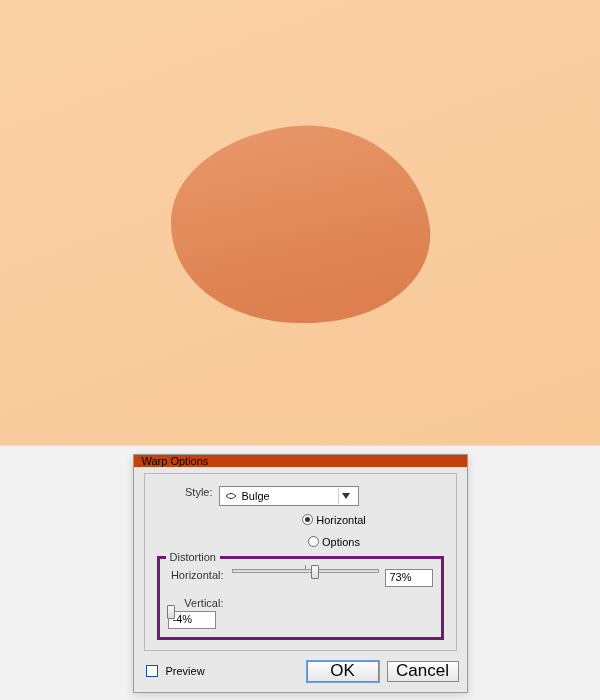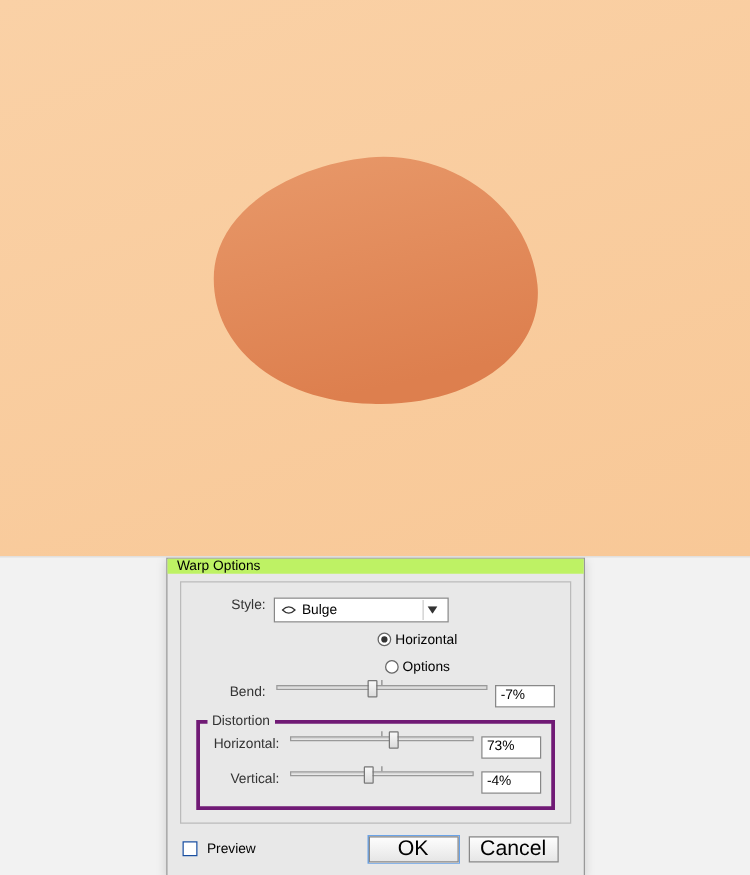--- a/index.html
+++ b/index.html
@@ -36,21 +36,21 @@
     }
     .dialog {
       width: 335px;
       background: #e8e8e8;
       border: 1px solid #999;
       box-shadow: 0 2px 8px rgba(0,0,0,0.15);
     }
     .dialog-title {
       padding: 0 8px;
       font-size: 11px;
-      background: #bef264;
+      background: #c2410c;
     }
     .dialog-body {
       margin: 6px 10px 10px 10px;
       border: 1px solid #bbb;
       background: #e8e8e8;
       padding: 12px 12px 10px 12px;
     }
     .row {
       display: flex;
       align-items: flex-start;
@@ -145,21 +145,21 @@
       top: -8px;
       left: 6px;
       background: #e8e8e8;
       padding: 0 4px;
       font-size: 11px;
       color: #333;
     }
     .footer {
       display: flex;
       align-items: center;
-      padding: 0 20px 10px 12px;
+      padding: 0 8px 10px 12px;
       gap: 8px;
     }
     .checkbox {
       width: 12px; height: 12px; border: 1px solid #1a4fa0; background: #fff;
     }
     .footer-spacer { flex: 1; }
     .btn {
       width: 72px;
       height: 21px;
       background: linear-gradient(#fdfdfd,#e6e6e6);
@@ -213,42 +213,34 @@
         <div class="radio-opt">
           <span class="radio-dot selected"></span>
           <span>Horizontal</span>
         </div>
         <div class="radio-opt">
           <span class="radio-dot"></span>
           <span>Options</span>
         </div>
       </div>
 
-      <div class="row">
-        <div class="label">Bend:</div>
-        <div class="slider-track">
-          <div class="slider-tick"></div>
-          <div class="slider-thumb" style="left:46%"></div>
-        </div>
-        <div class="value-box">-7%</div>
-      </div>
 
       <div class="fieldset">
         <div class="fieldset-legend">Distortion</div>
 
         <div class="row">
           <div class="label">Horizontal:</div>
           <div class="slider-track">
             <div class="slider-tick"></div>
             <div class="slider-thumb" style="left:57%"></div>
           </div>
           <div class="value-box">73%</div>
         </div>
 
-        <div class="row" style="margin-bottom:2px;">
+        <div class="row" style="margin-bottom:2px;flex-direction:column;">
           <div class="label">Vertical:</div>
           <div class="slider-track">
             <div class="slider-tick"></div>
             <div class="slider-thumb" style="left:43%"></div>
           </div>
           <div class="value-box">-4%</div>
         </div>
       </div>
 
     </div>

